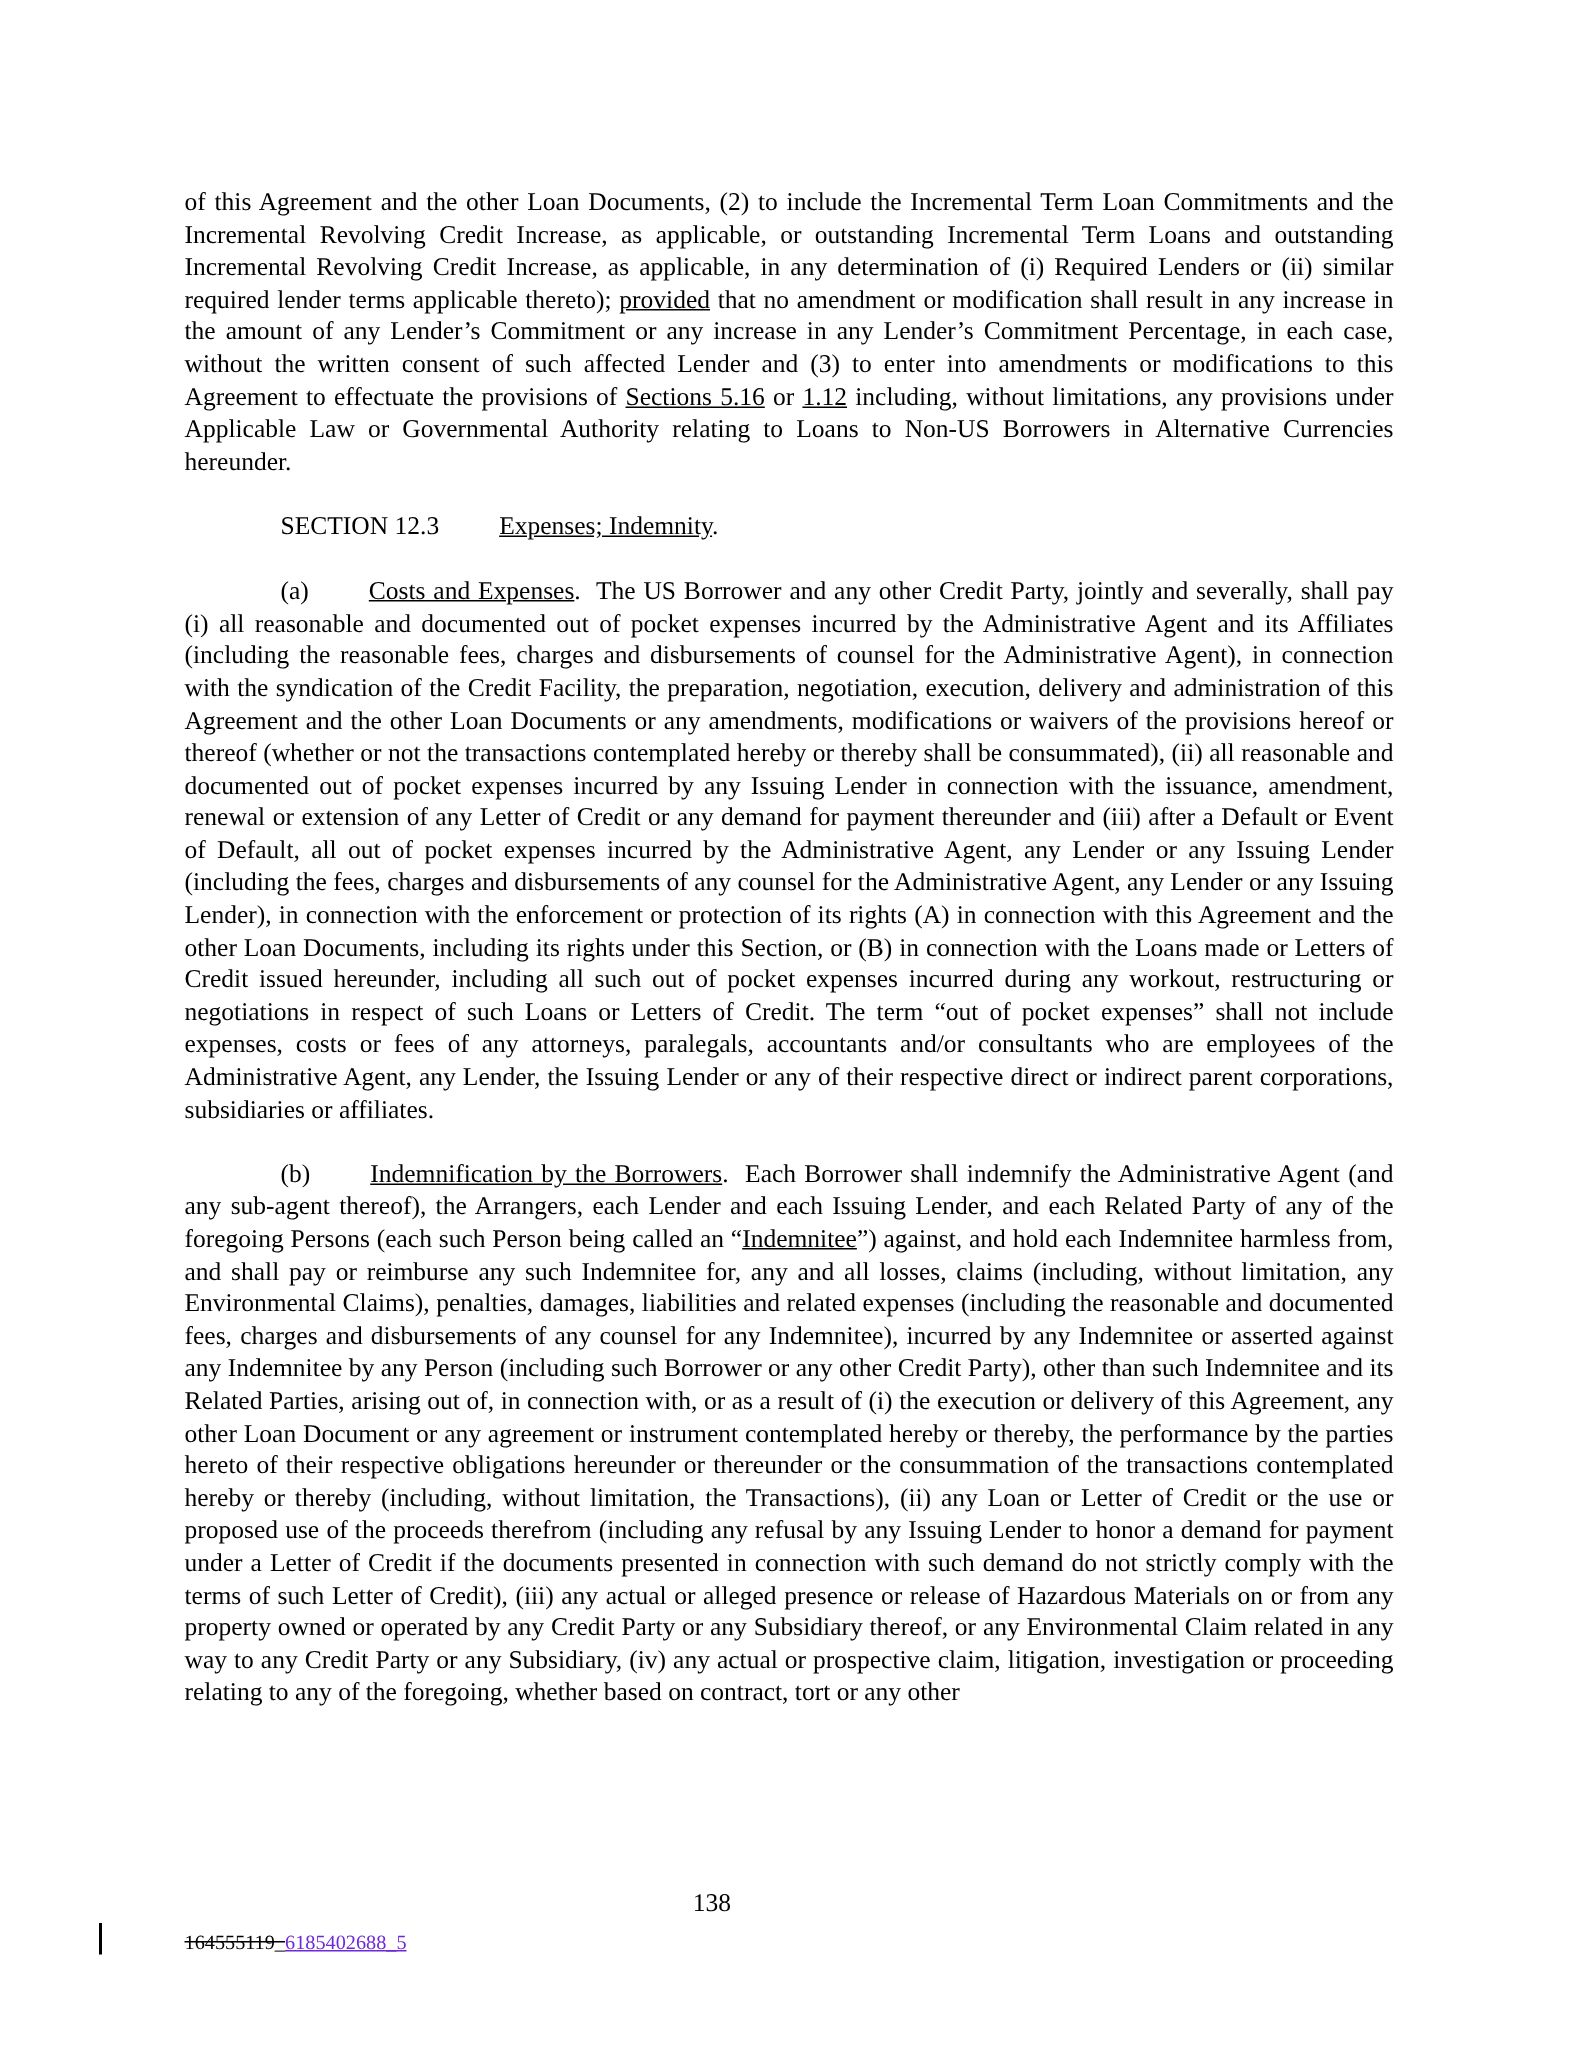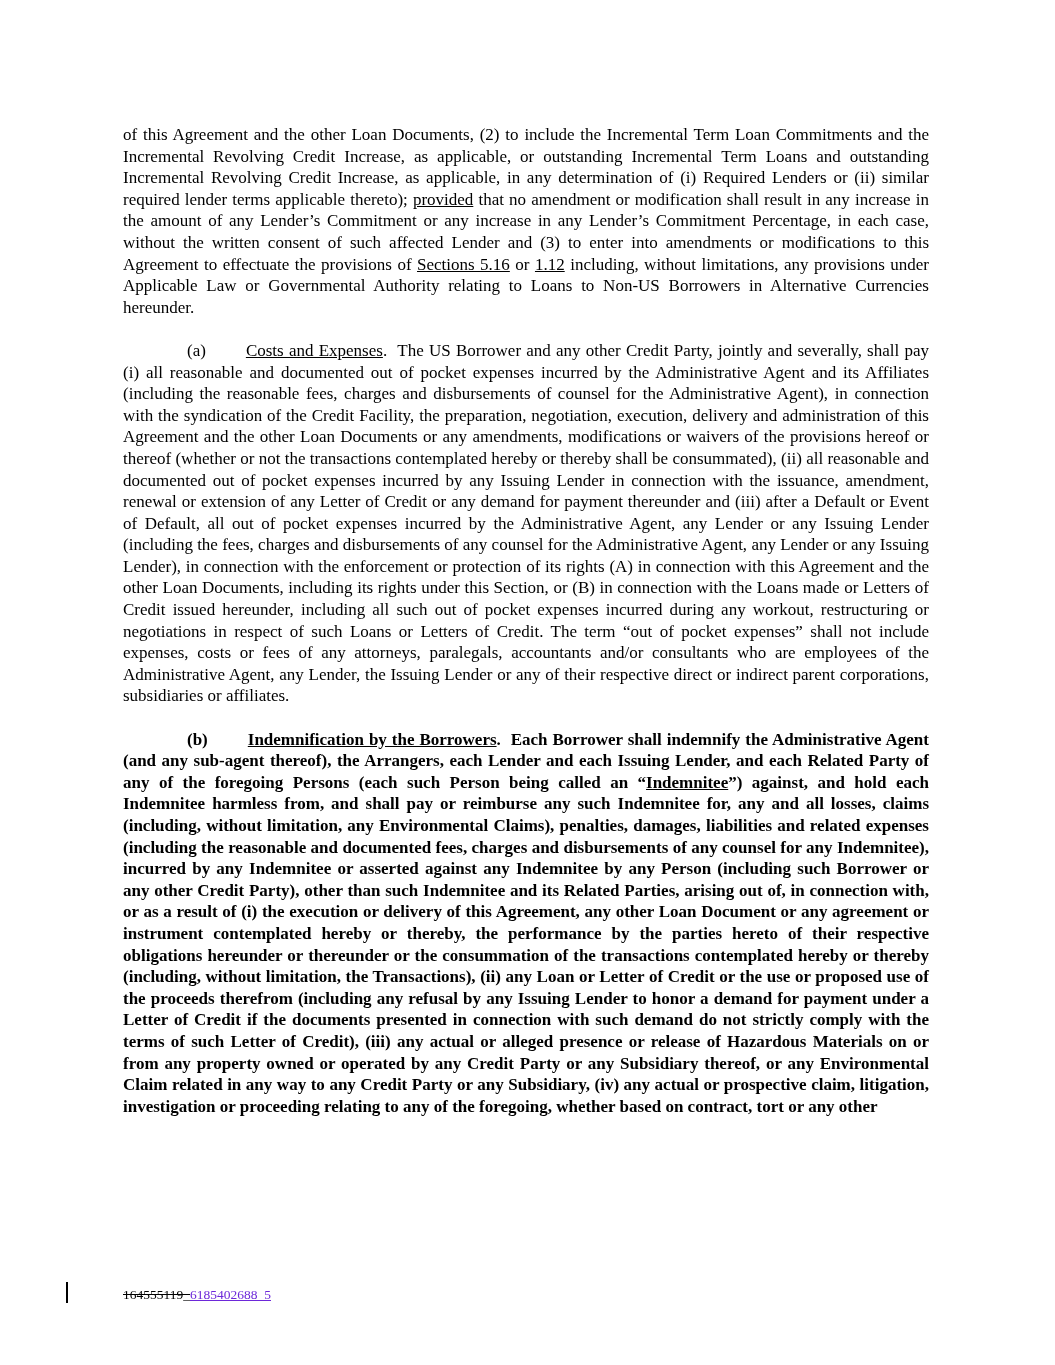--- a/index.html
+++ b/index.html
@@ -21,21 +21,21 @@
     left: 123px;
     top: 124px;
     width: 806px;
   }
   .para {
     font-size: 17px;
     line-height: 21.6px;
     text-align: justify;
     margin: 0 0 21.6px 0;
   }
-  .para:last-child { margin-bottom: 0; font-weight: bold; }
+  .para:last-child { margin-bottom: 0; }
   .indent { text-indent: 64px; }
   .tab { display: inline-block; width: 40px; }
   .u { text-decoration: underline; }
   .page-number {
     position: absolute;
     top: 1258px;
     left: 0;
     width: 100%;
     text-align: center;
     font-size: 17px;
@@ -65,21 +65,23 @@
     height: 21px;
     background: #000000;
   }
 </style>
 </head>
 <body>
 
 <div class="page">
   <div class="content">
       <p class="para"><span>of this Agreement and the other Loan Documents, (2) to include the Incremental Term Loan Commitments and the Incremental Revolving Credit Increase, as applicable, or outstanding Incremental Term Loans and outstanding Incremental Revolving Credit Increase, as applicable, in any determination of (i) Required Lenders or (ii) similar required lender terms applicable thereto); </span><span class="u">provided</span><span> that no amendment or modification shall result in any increase in the amount of any Lender’s Commitment or any increase in any Lender’s Commitment Percentage, in each case, without the written consent of such affected Lender and (3) to enter into amendments or modifications to this Agreement to effectuate the provisions of </span><span class="u">Sections 5.16</span><span> or </span><span class="u">1.12</span><span> including, without limitations, any provisions under Applicable Law or Governmental Authority relating to Loans to Non-US Borrowers in Alternative Currencies hereunder.</span></p>
+      <p class="para indent"><span>SECTION 12.3</span><span class="tab"></span><span class="u">Expenses; Indemnity</span><span>.</span></p>
       <p class="para indent"><span>(a)</span><span class="tab"></span><span class="u">Costs and Expenses</span><span>.&nbsp; The US Borrower and any other Credit Party, jointly and severally, shall pay (i) all reasonable and documented out of pocket expenses incurred by the Administrative Agent and its Affiliates (including the reasonable fees, charges and disbursements of counsel for the Administrative Agent), in connection with the syndication of the Credit Facility, the preparation, negotiation, execution, delivery and administration of this Agreement and the other Loan Documents or any amendments, modifications or waivers of the provisions hereof or thereof (whether or not the transactions contemplated hereby or thereby shall be consummated), (ii) all reasonable and documented out of pocket expenses incurred by any Issuing Lender in connection with the issuance, amendment, renewal or extension of any Letter of Credit or any demand for payment thereunder and (iii) after a Default or Event of Default, all out of pocket expenses incurred by the Administrative Agent, any Lender or any Issuing Lender (including the fees, charges and disbursements of any counsel for the Administrative Agent, any Lender or any Issuing Lender), in connection with the enforcement or protection of its rights (A) in connection with this Agreement and the other Loan Documents, including its rights under this Section, or (B) in connection with the Loans made or Letters of Credit issued hereunder, including all such out of pocket expenses incurred during any workout, restructuring or negotiations in respect of such Loans or Letters of Credit. The term “out of pocket expenses” shall not include expenses, costs or fees of any attorneys, paralegals, accountants and/or consultants who are employees of the Administrative Agent, any Lender, the Issuing Lender or any of their respective direct or indirect parent corporations, subsidiaries or affiliates.</span></p>
       <p class="para indent"><span>(b)</span><span class="tab"></span><span class="u">Indemnification by the Borrowers</span><span>.&nbsp; Each Borrower shall indemnify the Administrative Agent (and any sub-agent thereof), the Arrangers, each Lender and each Issuing Lender, and each Related Party of any of the foregoing Persons (each such Person being called an “</span><span class="u">Indemnitee</span><span>”) against, and hold each Indemnitee harmless from, and shall pay or reimburse any such Indemnitee for, any and all losses, claims (including, without limitation, any Environmental Claims), penalties, damages, liabilities and related expenses (including the reasonable and documented fees, charges and disbursements of any counsel for any Indemnitee), incurred by any Indemnitee or asserted against any Indemnitee by any Person (including such Borrower or any other Credit Party), other than such Indemnitee and its Related Parties, arising out of, in connection with, or as a result of (i) the execution or delivery of this Agreement, any other Loan Document or any agreement or instrument contemplated hereby or thereby, the performance by the parties hereto of their respective obligations hereunder or thereunder or the consummation of the transactions contemplated hereby or thereby (including, without limitation, the Transactions), (ii) any Loan or Letter of Credit or the use or proposed use of the proceeds therefrom (including any refusal by any Issuing Lender to honor a demand for payment under a Letter of Credit if the documents presented in connection with such demand do not strictly comply with the terms of such Letter of Credit), (iii) any actual or alleged presence or release of Hazardous Materials on or from any property owned or operated by any Credit Party or any Subsidiary thereof, or any Environmental Claim related in any way to any Credit Party or any Subsidiary, (iv) any actual or prospective claim, litigation, investigation or proceeding relating to any of the foregoing, whether based on contract, tort or any other</span></p>
     </div>
 
+  <div class="page-number">138</div>
 
   <div class="change-bar"></div>
 
   <div class="doc-id"><span class="strike">164555119_</span><span class="insert">6185402688_5</span></div>
 </div>
 
 </body></html>

